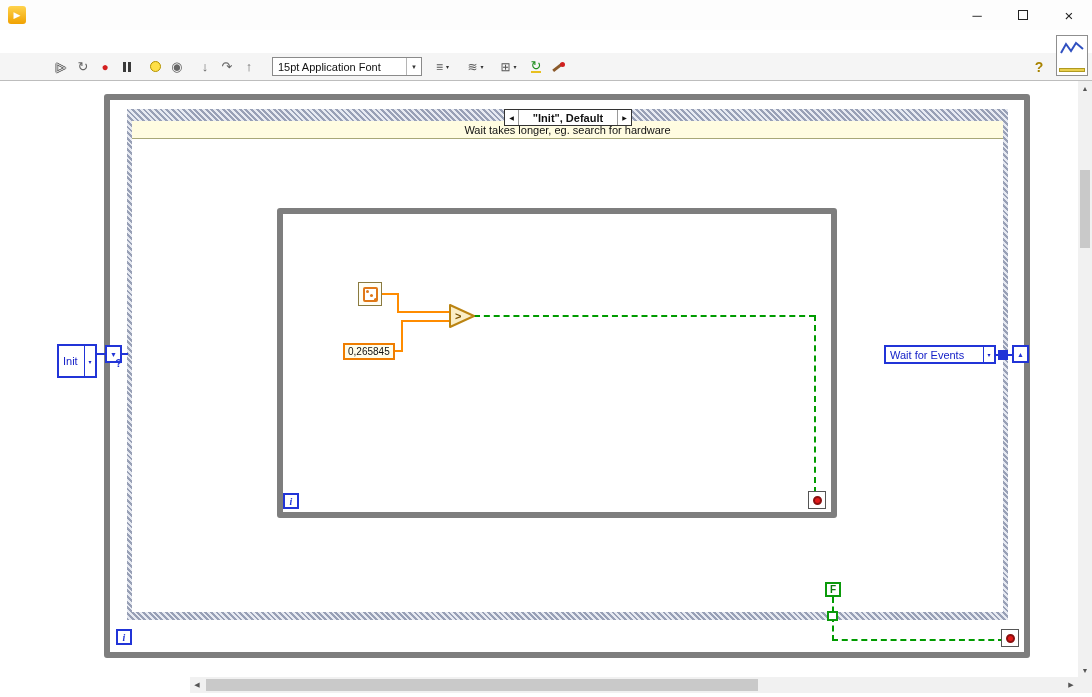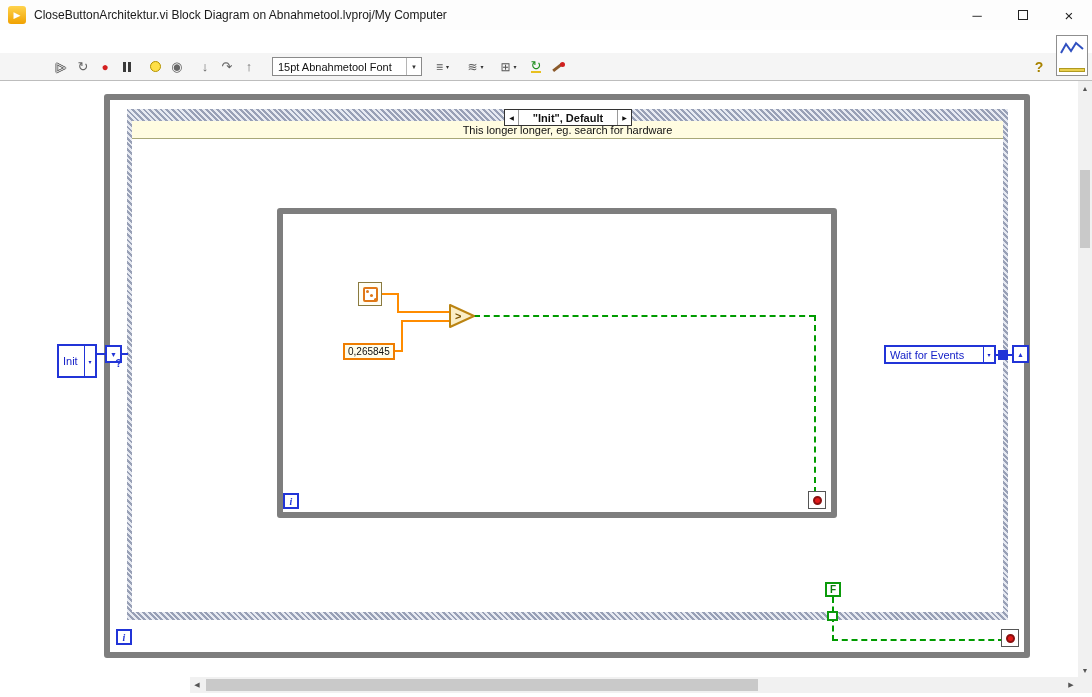--- a/index.html
+++ b/index.html
@@ -116,21 +116,20 @@
   .path-ctrl { left:0; top:677px; width:190px; height:17px; background:#fff; border:1px solid #6a6a6a;
                font-size:11px; color:#111; padding-left:4px; line-height:14px; white-space:nowrap; overflow:hidden; }
 </style>
 </head>
 <body>
 
 <div class="screen">
 
   <div class="abs titlebar">
     <div class="abs app-icon">▶</div>
-    <div class="abs win-title">CloseButtonArchitektur.vi Block Diagram on Abnahmetool.lvproj/My Computer</div>
     <div class="abs winbtn btn-min">─</div>
     <div class="abs winbtn btn-max">
       <span class="max-box"></span>
     </div>
     <div class="abs winbtn btn-close">×</div>
   </div>
 
 
   <div class="abs toolbar">
     <span class="tbtn">
@@ -160,21 +159,21 @@
         <span>↓</span>
       </span>
     <span class="tbtn">
         <span>↷</span>
       </span>
     <span class="tbtn">
         <span>↑</span>
       </span>
     <span class="gap8"></span>
     <span class="font-select">
-      <span class="fs-label">15pt Abnahmetool Font</span>
+      <span class="fs-label">15pt Application Font</span>
       <span class="fs-arrow">▼</span>
     </span>
     <span class="dropbtn">
       <span>≡</span>
       <span class="dd">▾</span>
     </span>
     <span class="dropbtn">
       <span>≋</span>
       <span class="dd">▾</span>
     </span>
@@ -200,21 +199,21 @@
     </svg>
     <span class="vi-band"></span>
   </div>
 
   <div class="abs canvas"></div>
 
   <div class="abs while-loop outer-loop"></div>
 
   <div class="abs case-struct">
     <div class="case-inner">
-      <div class="case-comment">This longer longer, eg. search for hardware</div>
+      <div class="case-comment">Wait takes longer, eg. search for hardware</div>
     </div>
   </div>
 
   <div class="abs selector-label">
     <span class="sel-arrow l">◀</span>
     <span class="sel-text">"Init", Default</span>
     <span class="sel-arrow r">▶</span>
   </div>
 
   <div class="abs while-loop inner-loop"></div>

